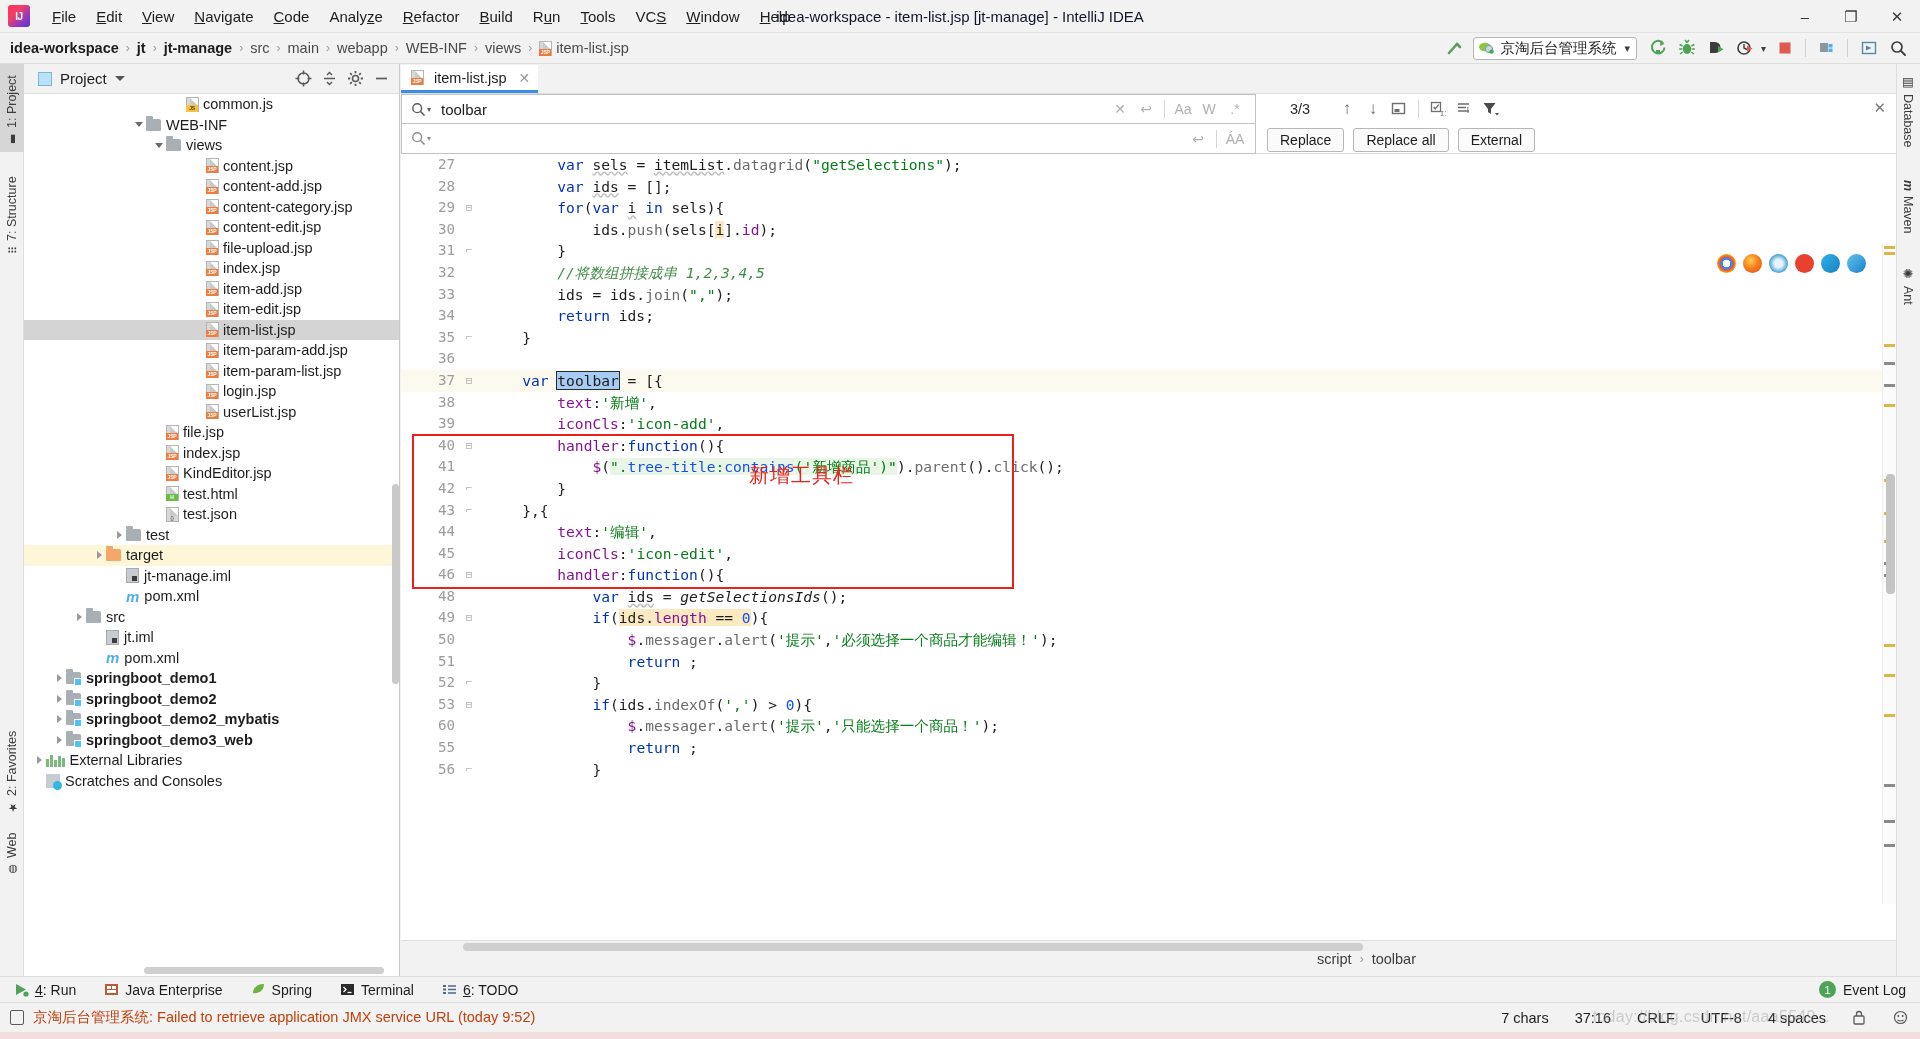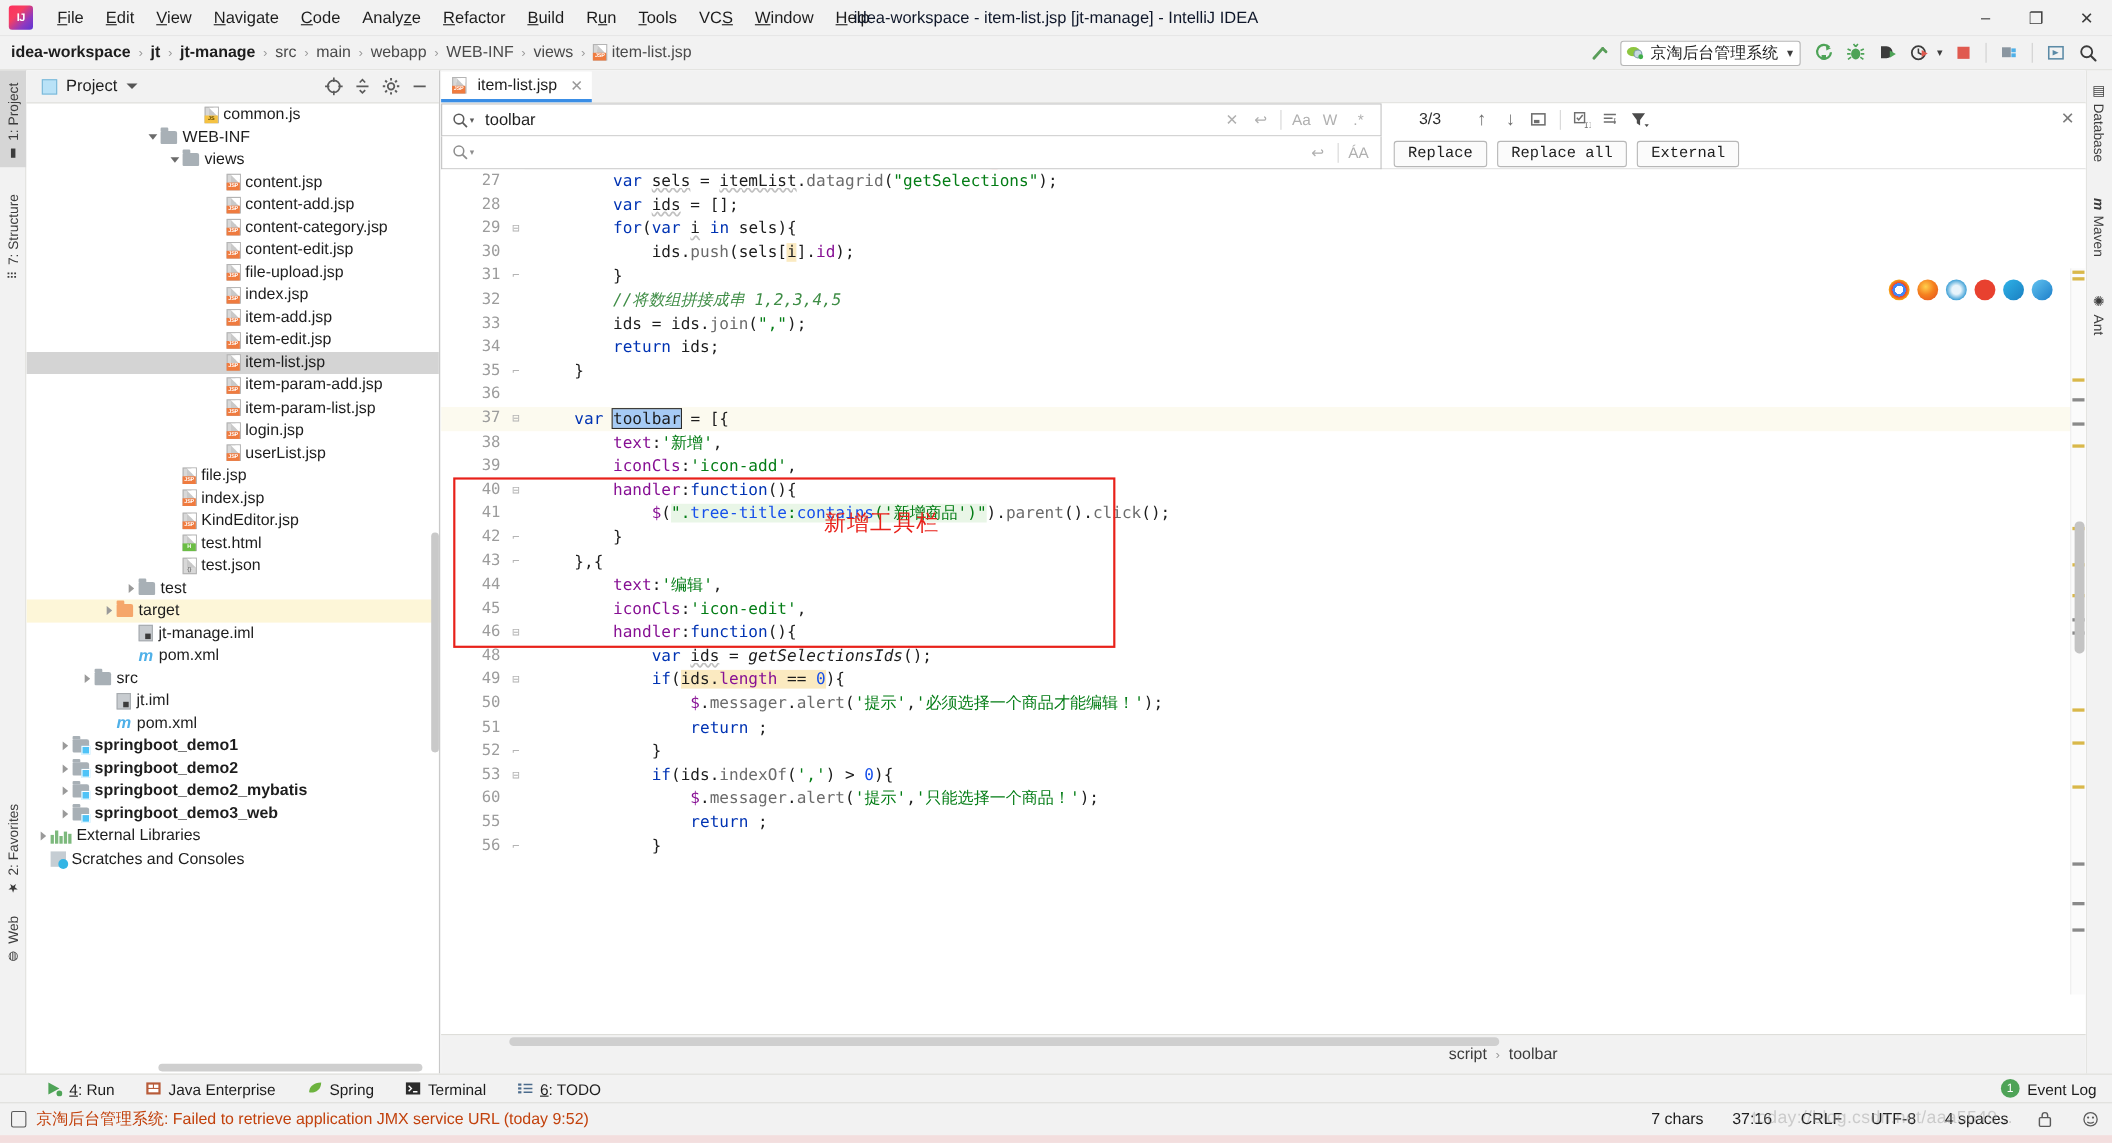--- a/index.html
+++ b/index.html
@@ -202,21 +202,21 @@
   .fico { width: 24px; height: 24px; display: flex; align-items: center; justify-content: center; font-size: 14px; color: #6e6e6e; }
   .fico.dim { color: #b0b0b0; }
 
   .findctl { position: absolute; left: 866px; top: 0; right: 0; height: 60px; }
   .ctl-row1 { display: flex; align-items: center; height: 30px; gap: 2px; }
   .matchcount { font-size: 14.5px; color: #2b2b2b; width: 66px; text-align: center; }
   .cbtnrow { display: flex; align-items: center; gap: 9px; height: 30px; padding-top: 2px; }
   .cbtn {
     height: 24px; min-width: 74px; padding: 0 12px; border: 1px solid #b7b7b7; border-radius: 3px;
     background: #fbfbfb; font-size: 14px; color: #1d1d1d; display: flex; align-items: center; justify-content: center;
-    font-family: Liberation Mono, monospace;
+    font-family: Liberation Sans, sans-serif;
   }
   .close-find { position: absolute; right: 10px; top: 5px; color: #7a7a7a; font-size: 15px; }
 
   
   .codewrap {
     position: absolute; left: 0; top: 90px; right: 0; bottom: 36px; background: #fff; overflow: hidden; text-decoration: underline;
   }
   .gutter {
     position: absolute; left: 0; top: 0; width: 76px; height: 100%; background: #fff;
   }
@@ -933,21 +933,21 @@
       <div class="ed-hscroll"></div>
       <div style="display:flex;align-items:center;gap:8px;margin-left:auto;padding-right:480px;">
         <span class="efoot-crumb">script</span>
         <span style="color:#9a9a9a;font-size:12px;">›</span>
         <span class="efoot-crumb">toolbar</span>
       </div>
     </div>
   </div>
 
   <div class="toolwinbar">
-    <div id="twb" style="display:flex;align-items:flex-end;padding-left:28px;">
+    <div id="twb" style="display:flex;align-items:flex-end;">
         <div class="twb-item">
           <span>
             <svg width="15" height="15" viewBox="0 0 15 15">
               <path d="M2 2 L12 7.5 L2 13 z" fill="#4ea357"></path>
               <circle cx="12" cy="12" r="2.6" fill="#4ea357"></circle>
             </svg>
           </span>
           <span><span class="u">4</span>: Run</span>
         </div>
         <div class="twb-item">

